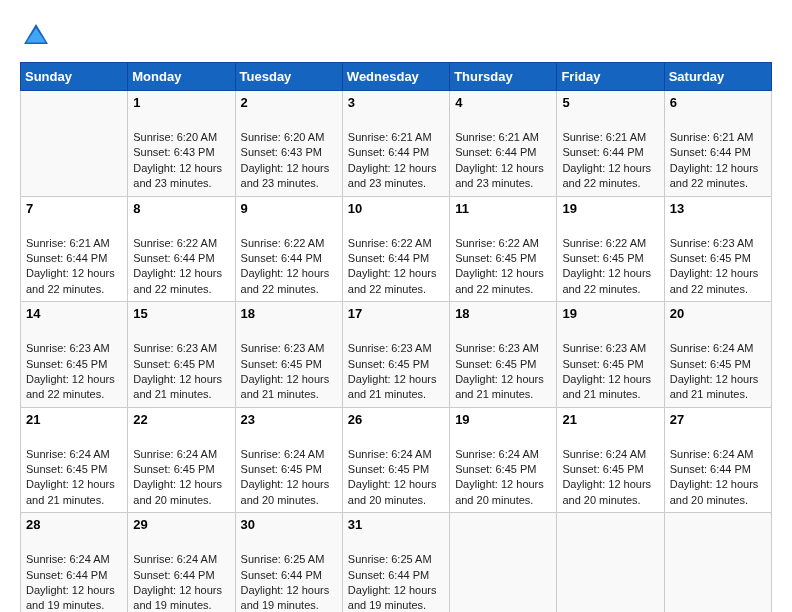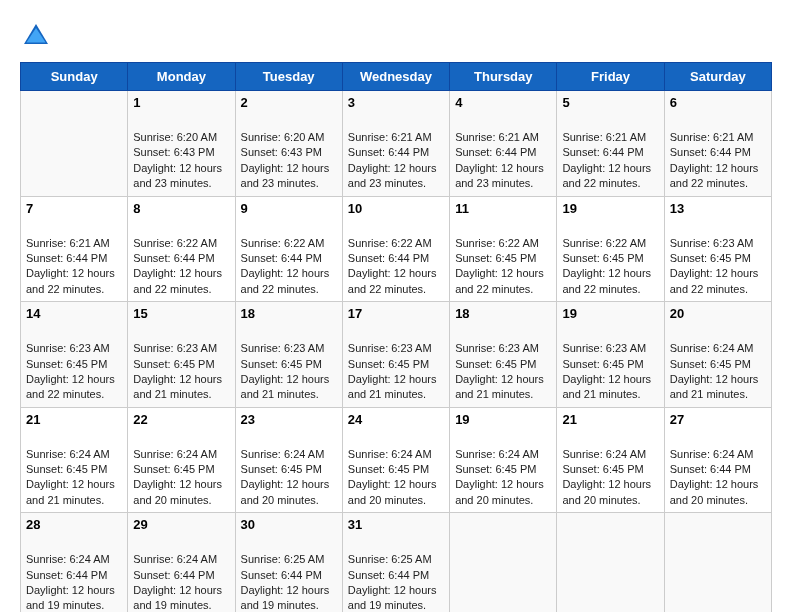--- a/index.html
+++ b/index.html
@@ -46,21 +46,21 @@
     }
     table {
       width: 100%;
       border-collapse: collapse;
       font-size: 11px;
     }
     thead th {
       background-color: #1565c0;
       color: #fff;
       padding: 6px 4px;
-      text-align: center;
+      text-align: left;
       font-size: 13px;
       font-weight: bold;
       border: 1px solid #0d47a1;
     }
     td {
       border: 1px solid #ccc;
       vertical-align: top;
       padding: 4px 5px;
       min-height: 70px;
       width: calc(100% / 7);
@@ -278,21 +278,21 @@
 and 20 minutes.</div>
         </td>
         <td>
           <span class="day-num">23</span>
           <div class="day-detail" style="white-space: pre-line;">Sunrise: 6:24 AM
 Sunset: 6:45 PM
 Daylight: 12 hours
 and 20 minutes.</div>
         </td>
         <td>
-          <span class="day-num">24</span>
+          <span class="day-num">26</span>
           <div class="day-detail" style="white-space: pre-line;">Sunrise: 6:24 AM
 Sunset: 6:45 PM
 Daylight: 12 hours
 and 20 minutes.</div>
         </td>
         <td>
           <span class="day-num">19</span>
           <div class="day-detail" style="white-space: pre-line;">Sunrise: 6:24 AM
 Sunset: 6:45 PM
 Daylight: 12 hours

